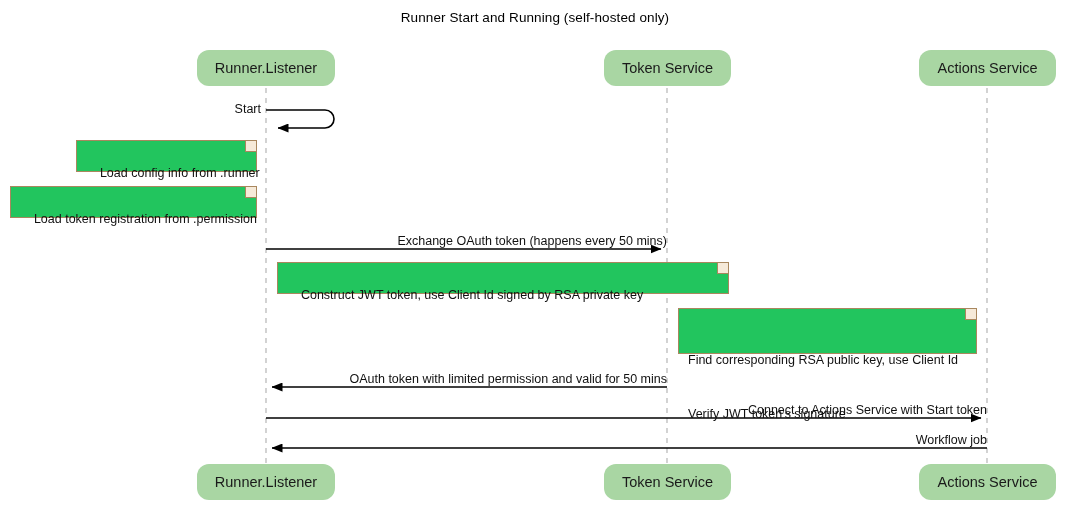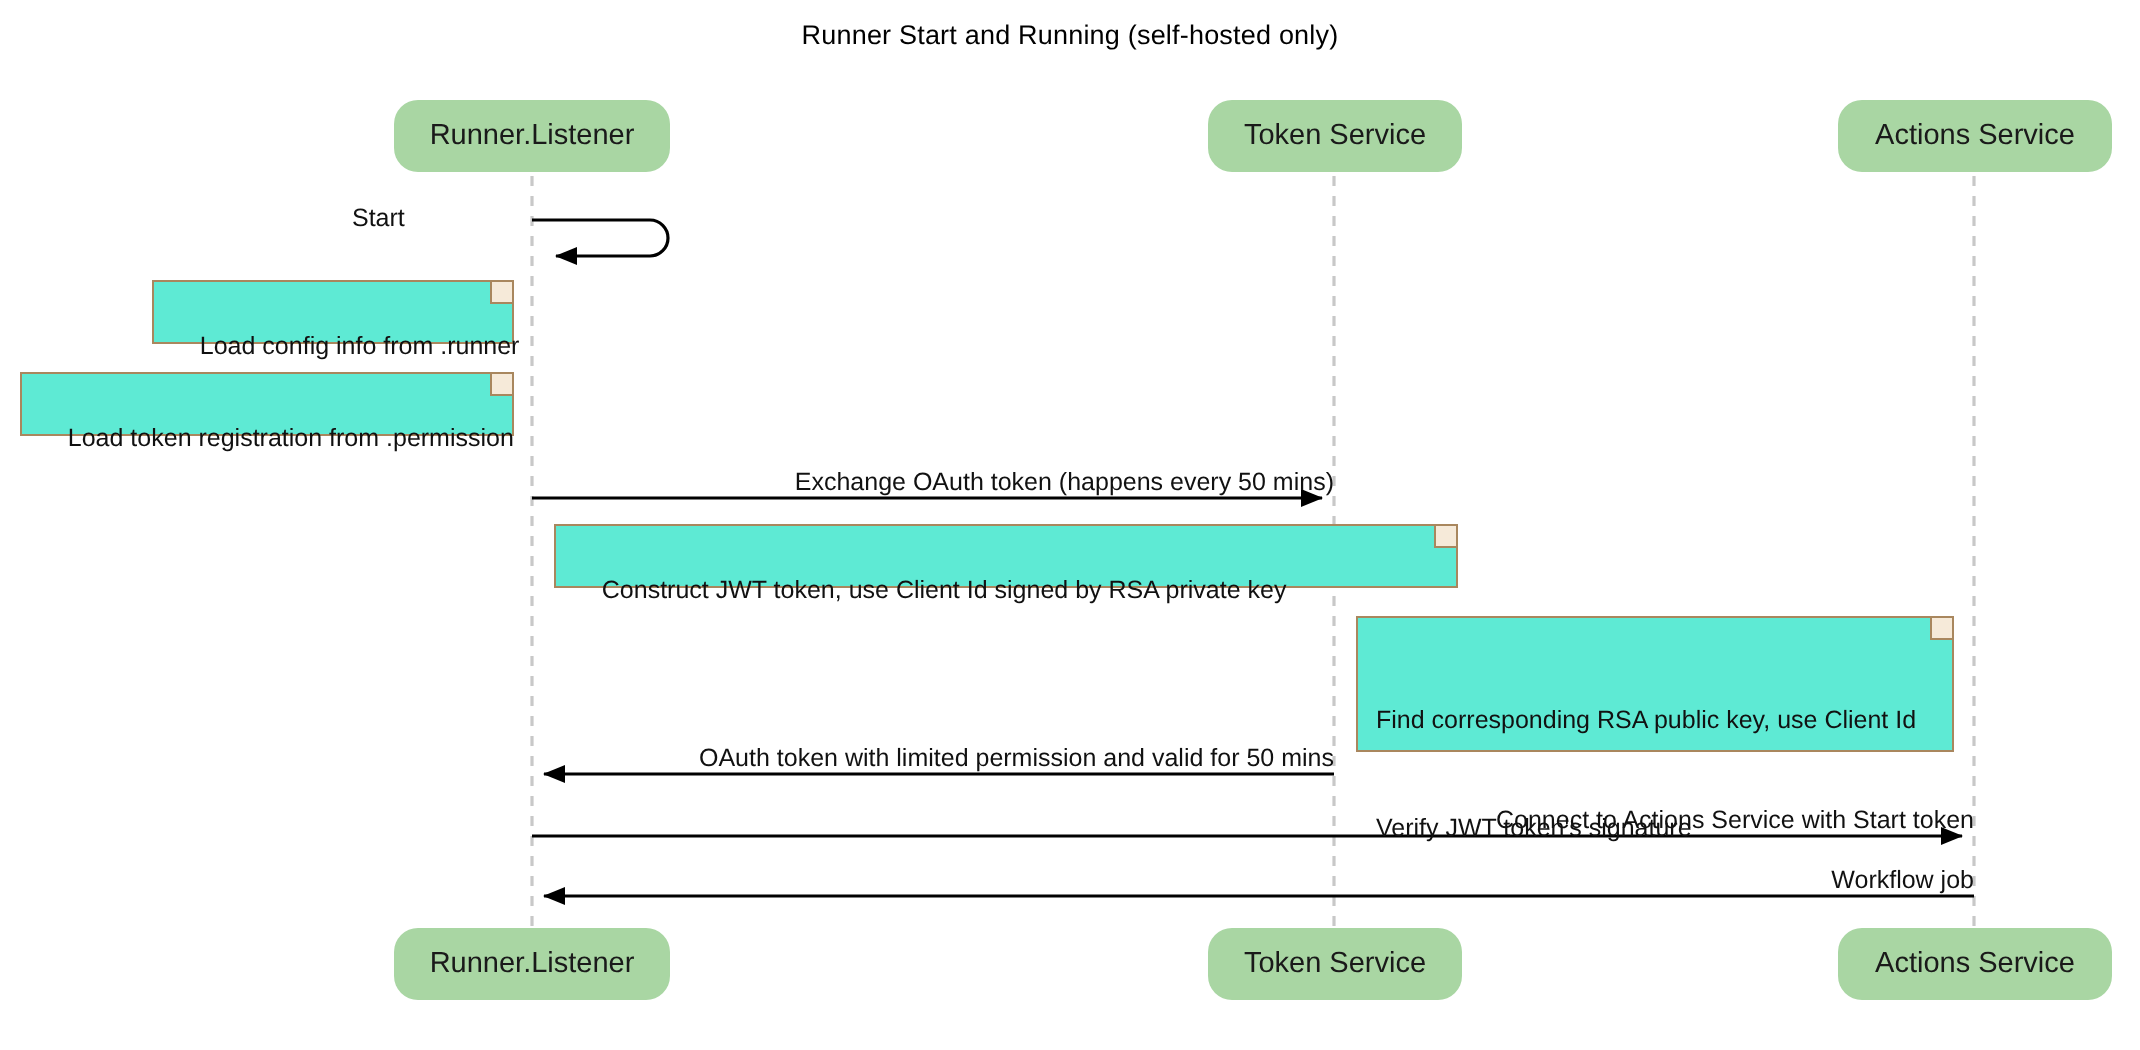--- a/index.html
+++ b/index.html
@@ -54,21 +54,21 @@
   }
   .participant-label {
     font-size: 14.5px;
     color: #1a1a1a;
     white-space: nowrap;
   }
 
   
   .note {
     position: absolute;
-    background: #5eead4;
+    background: #22c55e;
     border: 1px solid #a9875e;
     box-sizing: border-box;
     padding: 5px 9px 5px 9px;
     font-size: 12.5px;
     line-height: 18px;
     color: #111;
     white-space: pre;
   }
   .note-fold {
     position: absolute;
@@ -83,21 +83,21 @@
 
   
   .msg-label {
     position: absolute;
     font-size: 12.5px;
     color: #111;
     white-space: nowrap;
     text-align: right;
   }
   .msg-label.right-al {
-    text-align: left;
+    text-align: right;
   }
 </style>
 </head>
 <body>
 
 <div id="diagram-root">
 
   <div class="diagram-title">Runner Start and Running (self-hosted only)</div>
 
   <svg class="svg-layer" viewBox="0 0 1070 525" xmlns="http://www.w3.org/2000/svg">
@@ -176,19 +176,19 @@
   <div class="note" style="left:10px; top:186px; width:247px; height:32px;">
     <span>Load token registration from .permission</span>
     <span class="note-fold"></span>
   </div>
 
   <div class="note" style="left:277px; top:262px; width:452px; height:32px;">
     <span>Construct JWT token, use Client Id signed by RSA private key</span>
     <span class="note-fold"></span>
   </div>
 
-  <div class="note" style="left:678px; top:308px; width:299px; height:68px; padding-top:6px;">
+  <div class="note" style="left:678px; top:308px; width:299px; height:46px; padding-top:6px;">
     <div>Find corresponding RSA public key, use Client Id</div>
     <div>Verify JWT token's signature</div>
     <span class="note-fold"></span>
   </div>
 
 </div>
 
 </body></html>

